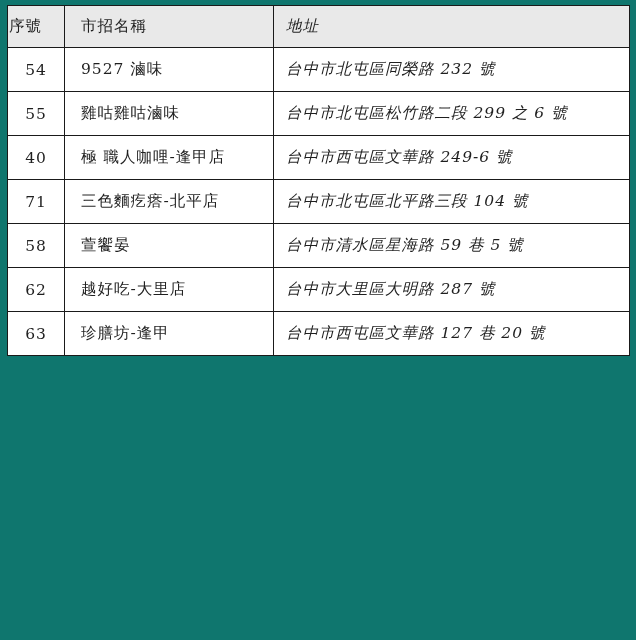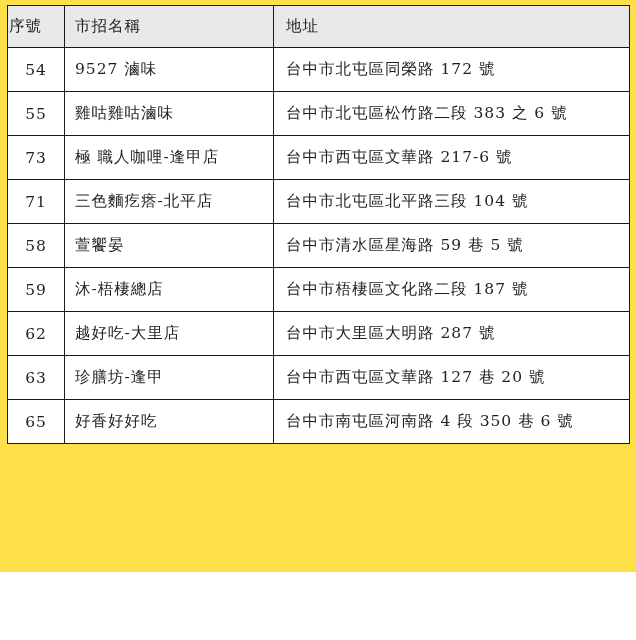--- a/index.html
+++ b/index.html
@@ -5,22 +5,22 @@
   html, body {
     margin: 0;
     padding: 0;
     background: #ffffff;
     width: 636px;
     height: 640px;
     overflow: hidden;
   }
   .page {
     width: 636px;
-    height: 572px;
-    background: #fde047;
+    height: 640px;
+    background: #0f766e;
     box-sizing: border-box;
     padding: 5px 0 0 7px;
     font-family: "DejaVu Serif", "Liberation Serif", serif;
     color: #1f1f1f;
   }
   table.store-table {
     border-collapse: collapse;
     width: 622px;
     table-layout: fixed;
   }
@@ -41,22 +41,22 @@
     text-align: left;
   }
   table.store-table td {
     background: #ffffff;
     height: 44px;
   }
   col.c-no   { width: 57px; }
   col.c-name { width: 209px; }
   col.c-addr { width: 356px; }
   th.h-no    { text-align: center; }
-  th.h-name, td.c-name { padding-left: 10px; }
-  th.h-addr, td.c-addr { padding-left: 12px; }
+  th.h-name, td.c-name { padding-left: 16px; }
+  th.h-addr, td.c-addr { padding-left: 12px; font-style: italic; }
   td.c-no {
     text-align: center;
     font-size: 16.5px;
     letter-spacing: 0;
   }
 </style>
 </head>
 <body>
 
 <div class="page">
@@ -70,69 +70,59 @@
       <tr>
         <th class="h-no">序號</th>
         <th class="h-name">市招名稱</th>
         <th class="h-addr">地址</th>
       </tr>
     </thead>
     <tbody id="rows">
   <tr>
     <td class="c-no">54</td>
     <td class="c-name">9527 滷味</td>
-    <td class="c-addr">台中市北屯區同榮路 172 號</td>
+    <td class="c-addr">台中市北屯區同榮路 232 號</td>
   </tr>
 
   <tr>
     <td class="c-no">55</td>
     <td class="c-name">雞咕雞咕滷味</td>
-    <td class="c-addr">台中市北屯區松竹路二段 383 之 6 號</td>
+    <td class="c-addr">台中市北屯區松竹路二段 299 之 6 號</td>
   </tr>
 
   <tr>
-    <td class="c-no">73</td>
+    <td class="c-no">40</td>
     <td class="c-name">極 職人咖哩-逢甲店</td>
-    <td class="c-addr">台中市西屯區文華路 217-6 號</td>
+    <td class="c-addr">台中市西屯區文華路 249-6 號</td>
   </tr>
 
   <tr>
     <td class="c-no">71</td>
     <td class="c-name">三色麵疙瘩-北平店</td>
     <td class="c-addr">台中市北屯區北平路三段 104 號</td>
   </tr>
 
   <tr>
     <td class="c-no">58</td>
     <td class="c-name">萱饗晏</td>
     <td class="c-addr">台中市清水區星海路 59 巷 5 號</td>
   </tr>
 
-  <tr>
-    <td class="c-no">59</td>
-    <td class="c-name">沐-梧棲總店</td>
-    <td class="c-addr">台中市梧棲區文化路二段 187 號</td>
-  </tr>
 
 
 
   <tr>
     <td class="c-no">62</td>
     <td class="c-name">越好吃-大里店</td>
     <td class="c-addr">台中市大里區大明路 287 號</td>
   </tr>
 
   <tr>
     <td class="c-no">63</td>
     <td class="c-name">珍膳坊-逢甲</td>
     <td class="c-addr">台中市西屯區文華路 127 巷 20 號</td>
   </tr>
 
 
-  <tr>
-    <td class="c-no">65</td>
-    <td class="c-name">好香好好吃</td>
-    <td class="c-addr">台中市南屯區河南路 4 段 350 巷 6 號</td>
-  </tr>
 
 </tbody>
   </table>
 </div>
 
 </body></html>

